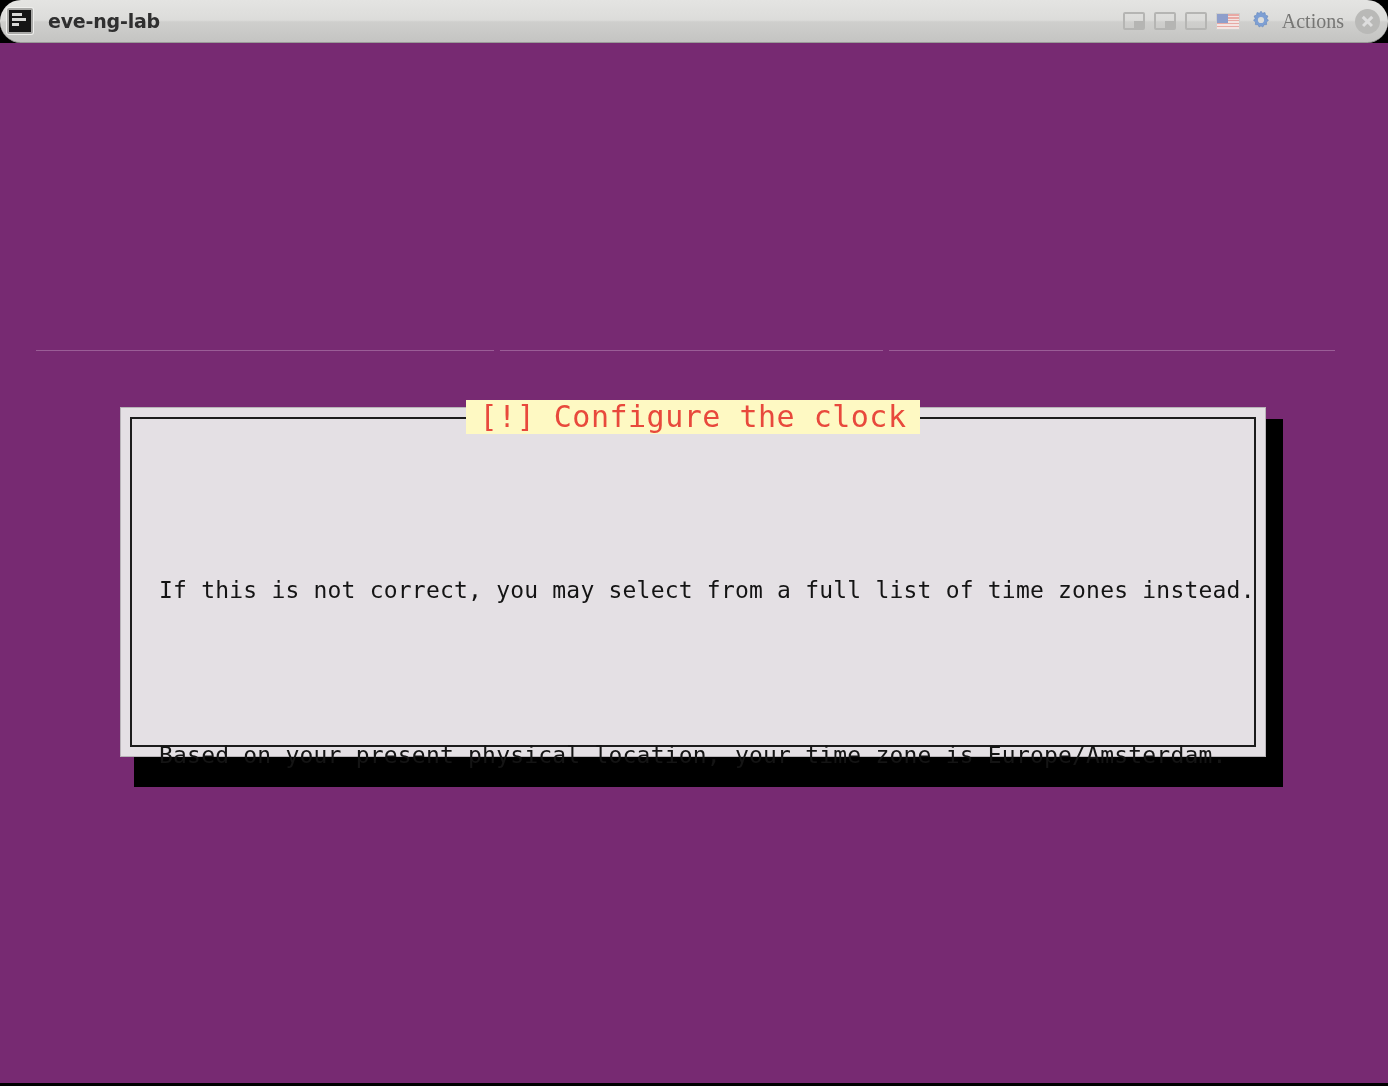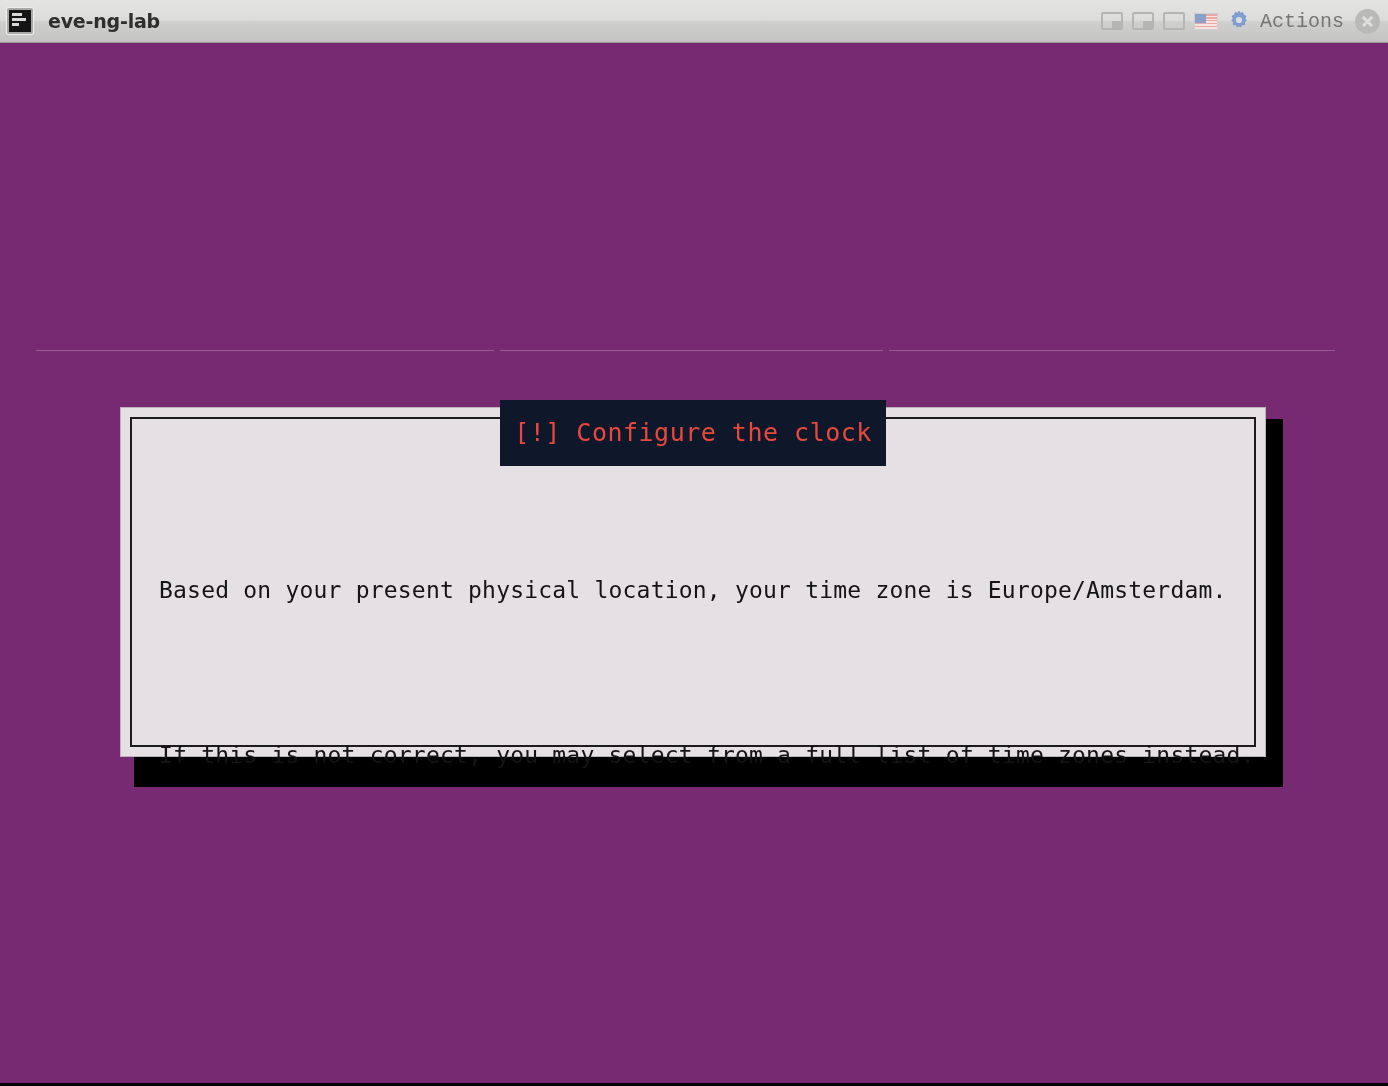--- a/index.html
+++ b/index.html
@@ -27,20 +27,21 @@
   .titlebar {
     position: absolute;
     left: 0; top: 0;
     width: 1388px;
     height: 43px;
     background: linear-gradient(to bottom, #e4e4e2 0%, #dcdcda 48%, #cfcfcd 52%, #c4c4c2 100%);
     border-bottom: 1px solid #9a9a98;
     box-sizing: border-box;
     display: flex;
     align-items: center;
+    border-radius: 21px;
   }
   .tb-left {
     display: flex;
     align-items: center;
     padding-left: 7px;
     flex: 0 0 auto;
   }
   .term-icon {
     width: 26px;
     height: 26px;
@@ -113,21 +114,21 @@
     position: absolute;
     left: 0; top: 0;
     width: 11px; height: 9px;
     background: #8e9ecb;
   }
   .gear-icon {
     width: 24px; height: 24px;
     position: relative;
   }
   .actions-label {
-    font-family: Liberation Mono, monospace;
+    font-family: Liberation Serif, serif;
     font-size: 20px;
     color: #767674;
     letter-spacing: 0px;
   }
   .close-btn {
     width: 25px; height: 25px;
     border-radius: 50%;
     background: #b9b9b7;
     position: relative;
     margin-left: 2px;
@@ -196,25 +197,25 @@
   .dialog-title {
     position: absolute;
     top: -19px;
     left: 0;
     width: 100%;
     text-align: center;
     pointer-events: none;
   }
   .dialog-title span {
     display: inline-block;
-    background: #0f172a;
-    padding: 16px 14px;
+    background: #fef9c3;
+    padding: 0 14px;
     color: #e8493c;
     font-family: "DejaVu Sans Mono", monospace;
-    font-size: 25px;
+    font-size: 30px;
     line-height: 34px;
     letter-spacing: 0.5px;
     white-space: pre;
   }
 
   .dialog-body {
     padding: 34px 27px 0 27px;
     font-family: "DejaVu Sans Mono", monospace;
     font-size: 23px;
     line-height: 55px;
@@ -291,22 +292,22 @@
     <div class="dialog-shadow"></div>
 
     <div class="dialog">
       <div class="dialog-inner">
 
         <div class="dialog-title">
           <span>[!] Configure the clock</span>
         </div>
 
         <div class="dialog-body">
+          <p>If this is not correct, you may select from a full list of time zones instead.</p>
           <p>Based on your present physical location, your time zone is Europe/Amsterdam.</p>
-          <p>If this is not correct, you may select from a full list of time zones instead.</p>
 
           
         </div>
 
       </div>
     </div>
 
     <div class="statusbar">
       
     </div>

